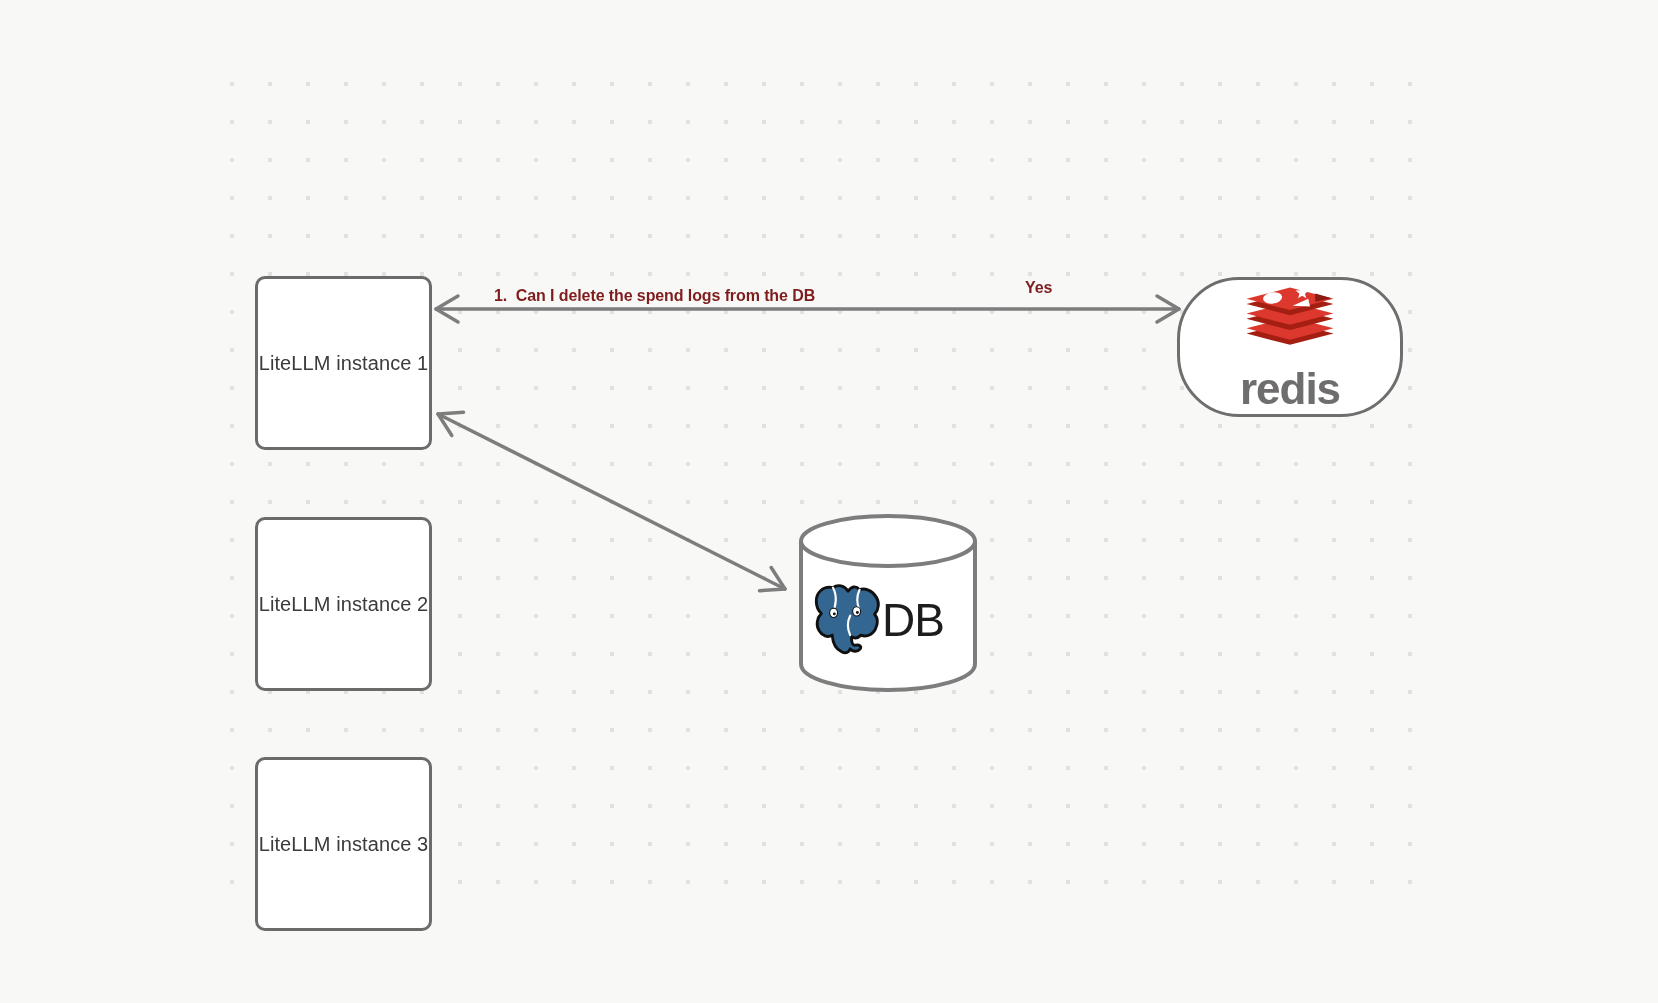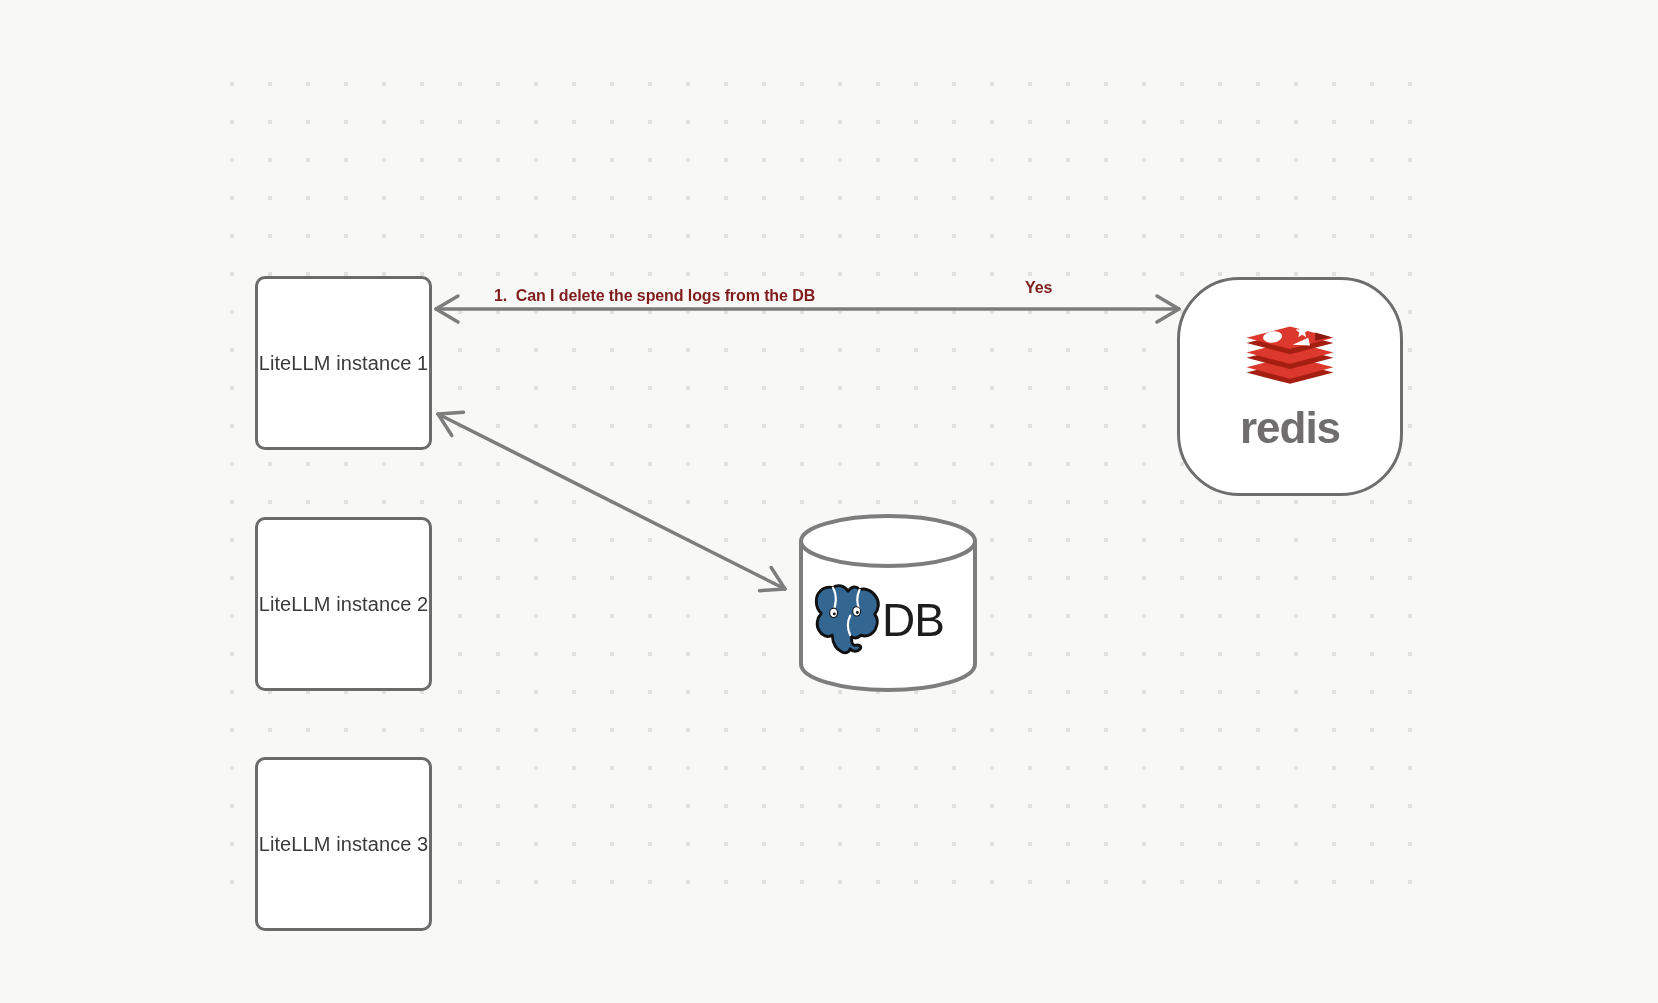--- a/index.html
+++ b/index.html
@@ -20,21 +20,21 @@
     display:flex;align-items:center;justify-content:center;
     box-sizing:border-box;z-index:2;
   }
   .node-box .box-label{
     font-size:20px;color:#3b3b3b;text-align:center;letter-spacing:.1px;
   }
   #box-1{left:255px;top:276px;}
   #box-2{left:255px;top:517px;justify-content:center;}
   #box-3{left:255px;top:757px;}
   .redis-node{
-    position:absolute;left:1177px;top:277px;width:226px;height:219px;
+    position:absolute;left:1177px;top:277px;width:226px;height:140px;
     background:#ffffff;border:3.5px solid #6e6e6e;border-radius:62px;
     box-sizing:border-box;display:flex;flex-direction:column;
     align-items:center;justify-content:center;z-index:2;
   }
   .redis-wordmark{
     font-size:44px;font-weight:bold;color:#6f6d6d;letter-spacing:-1px;
     line-height:1;margin-top:3px;
   }
   .arrow-layer{position:absolute;left:0;top:0;width:1658px;height:1003px;z-index:3;}
   .edge-label{

